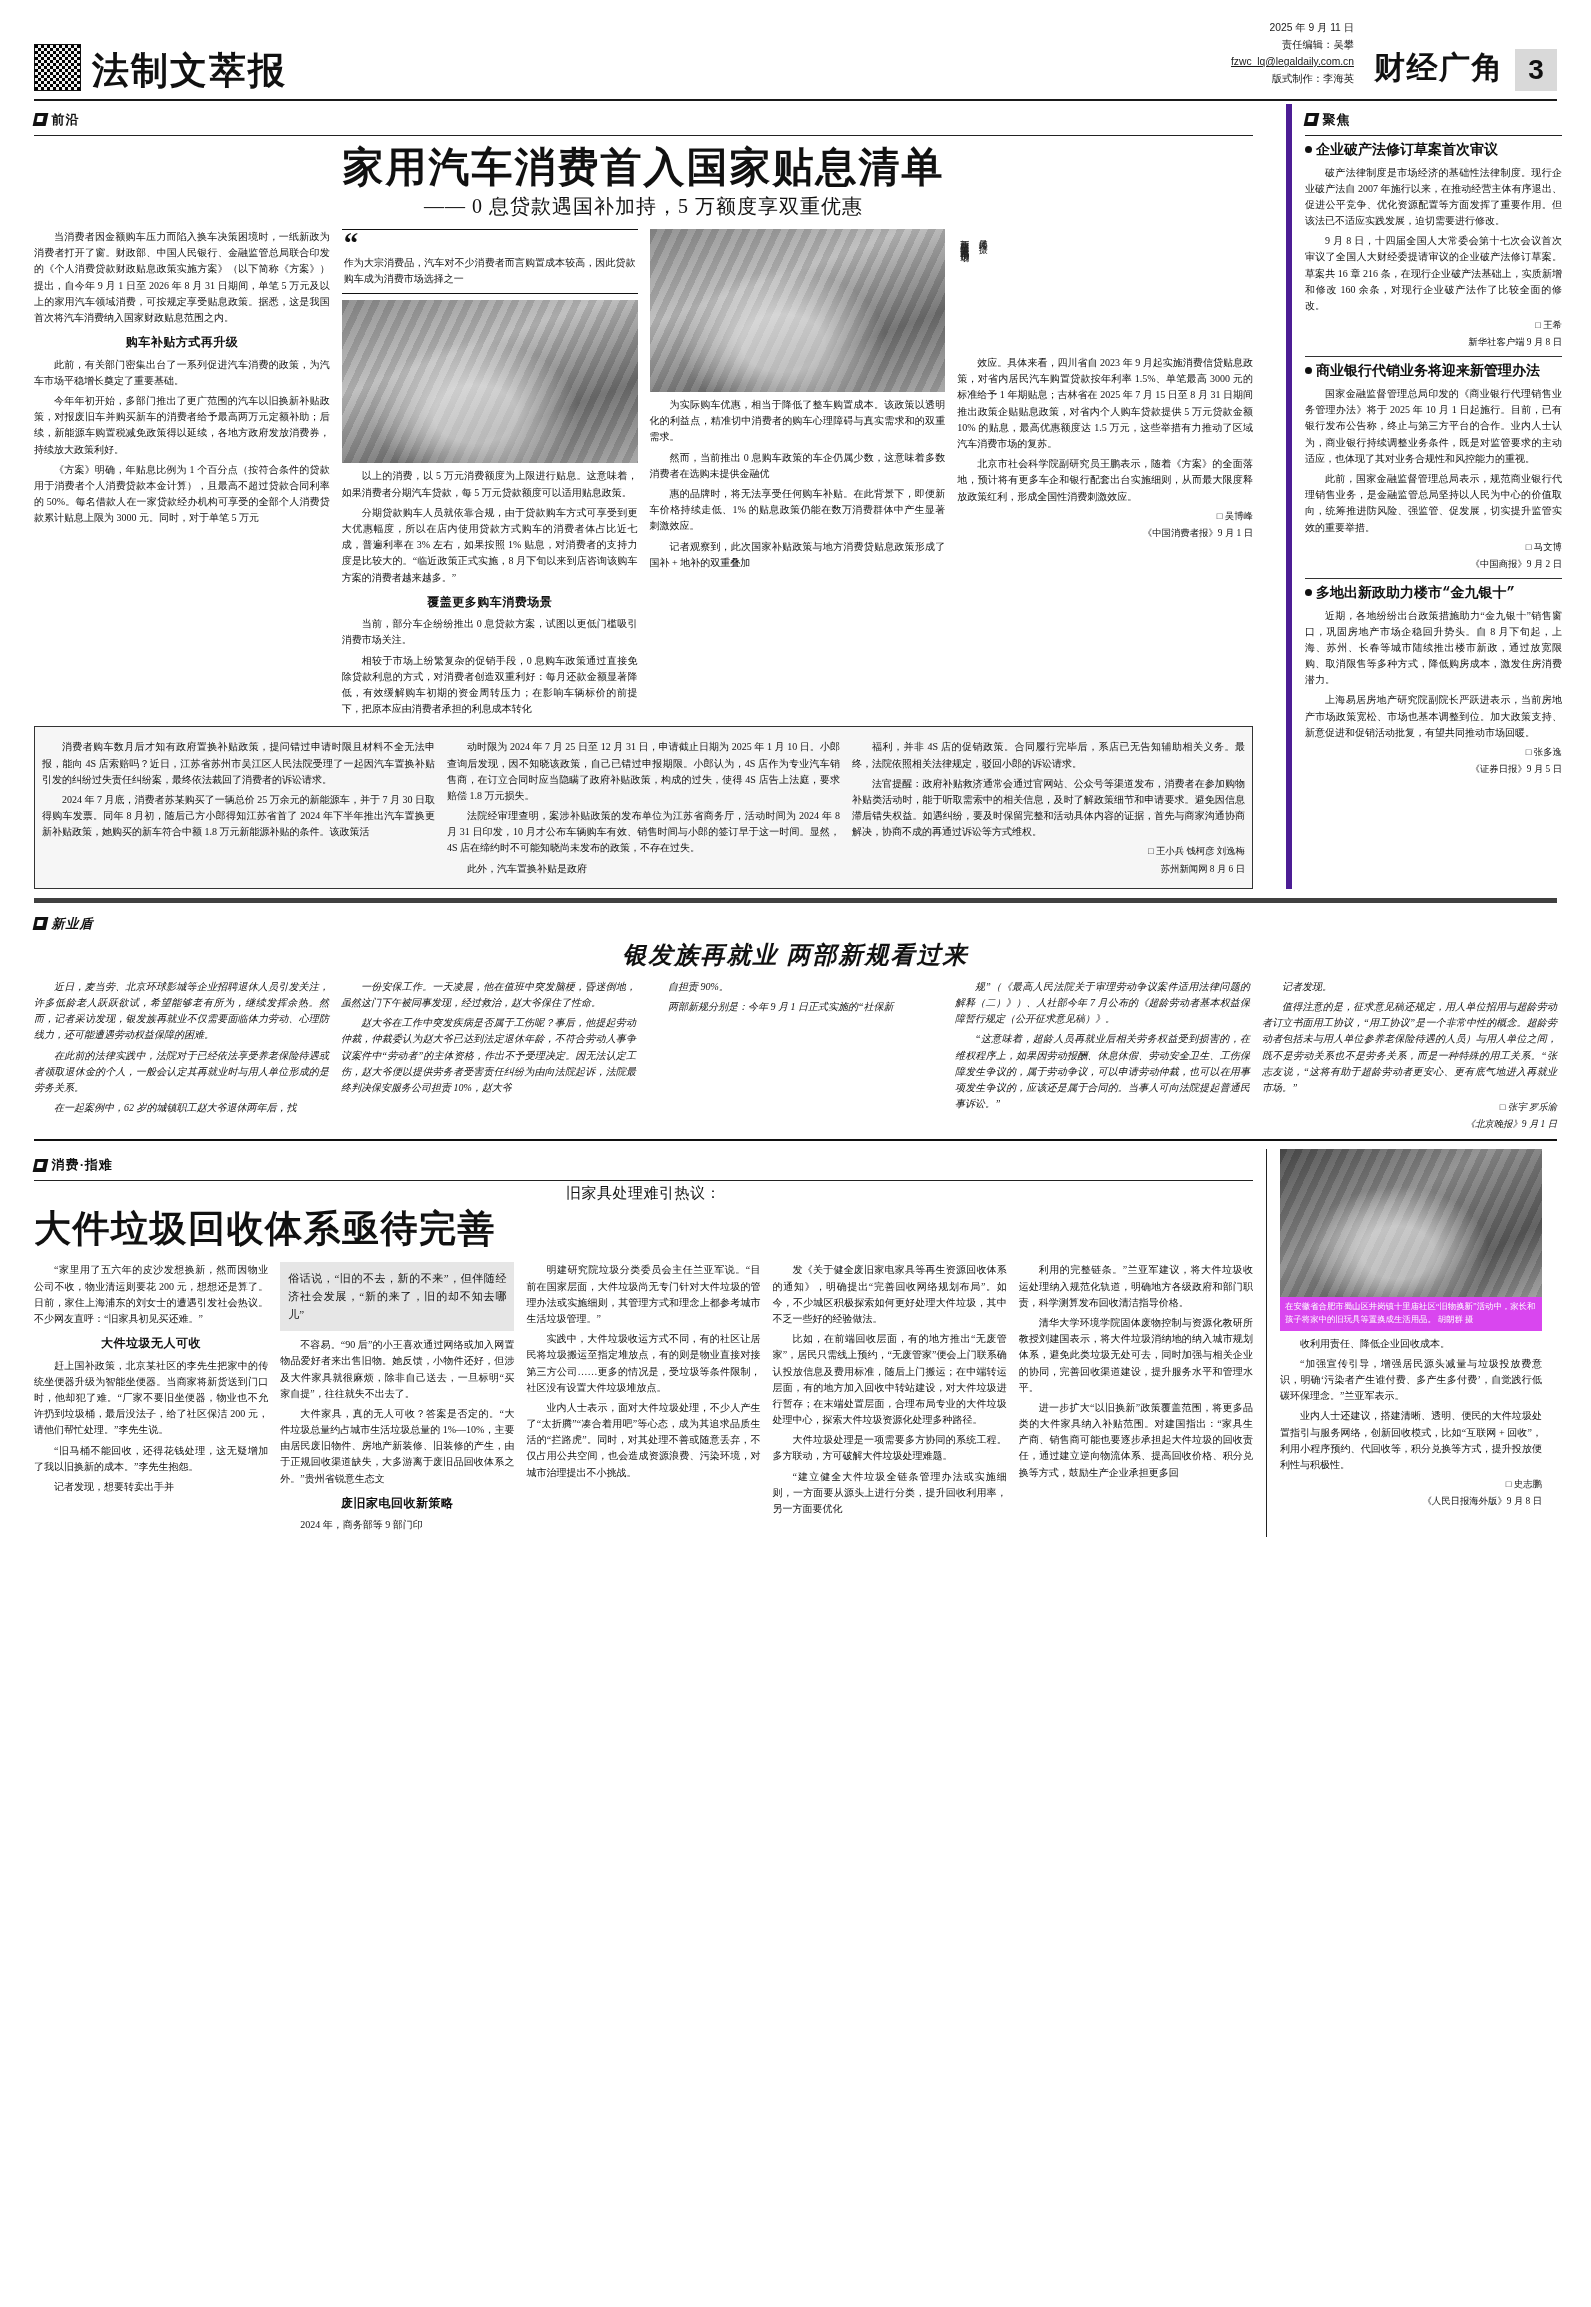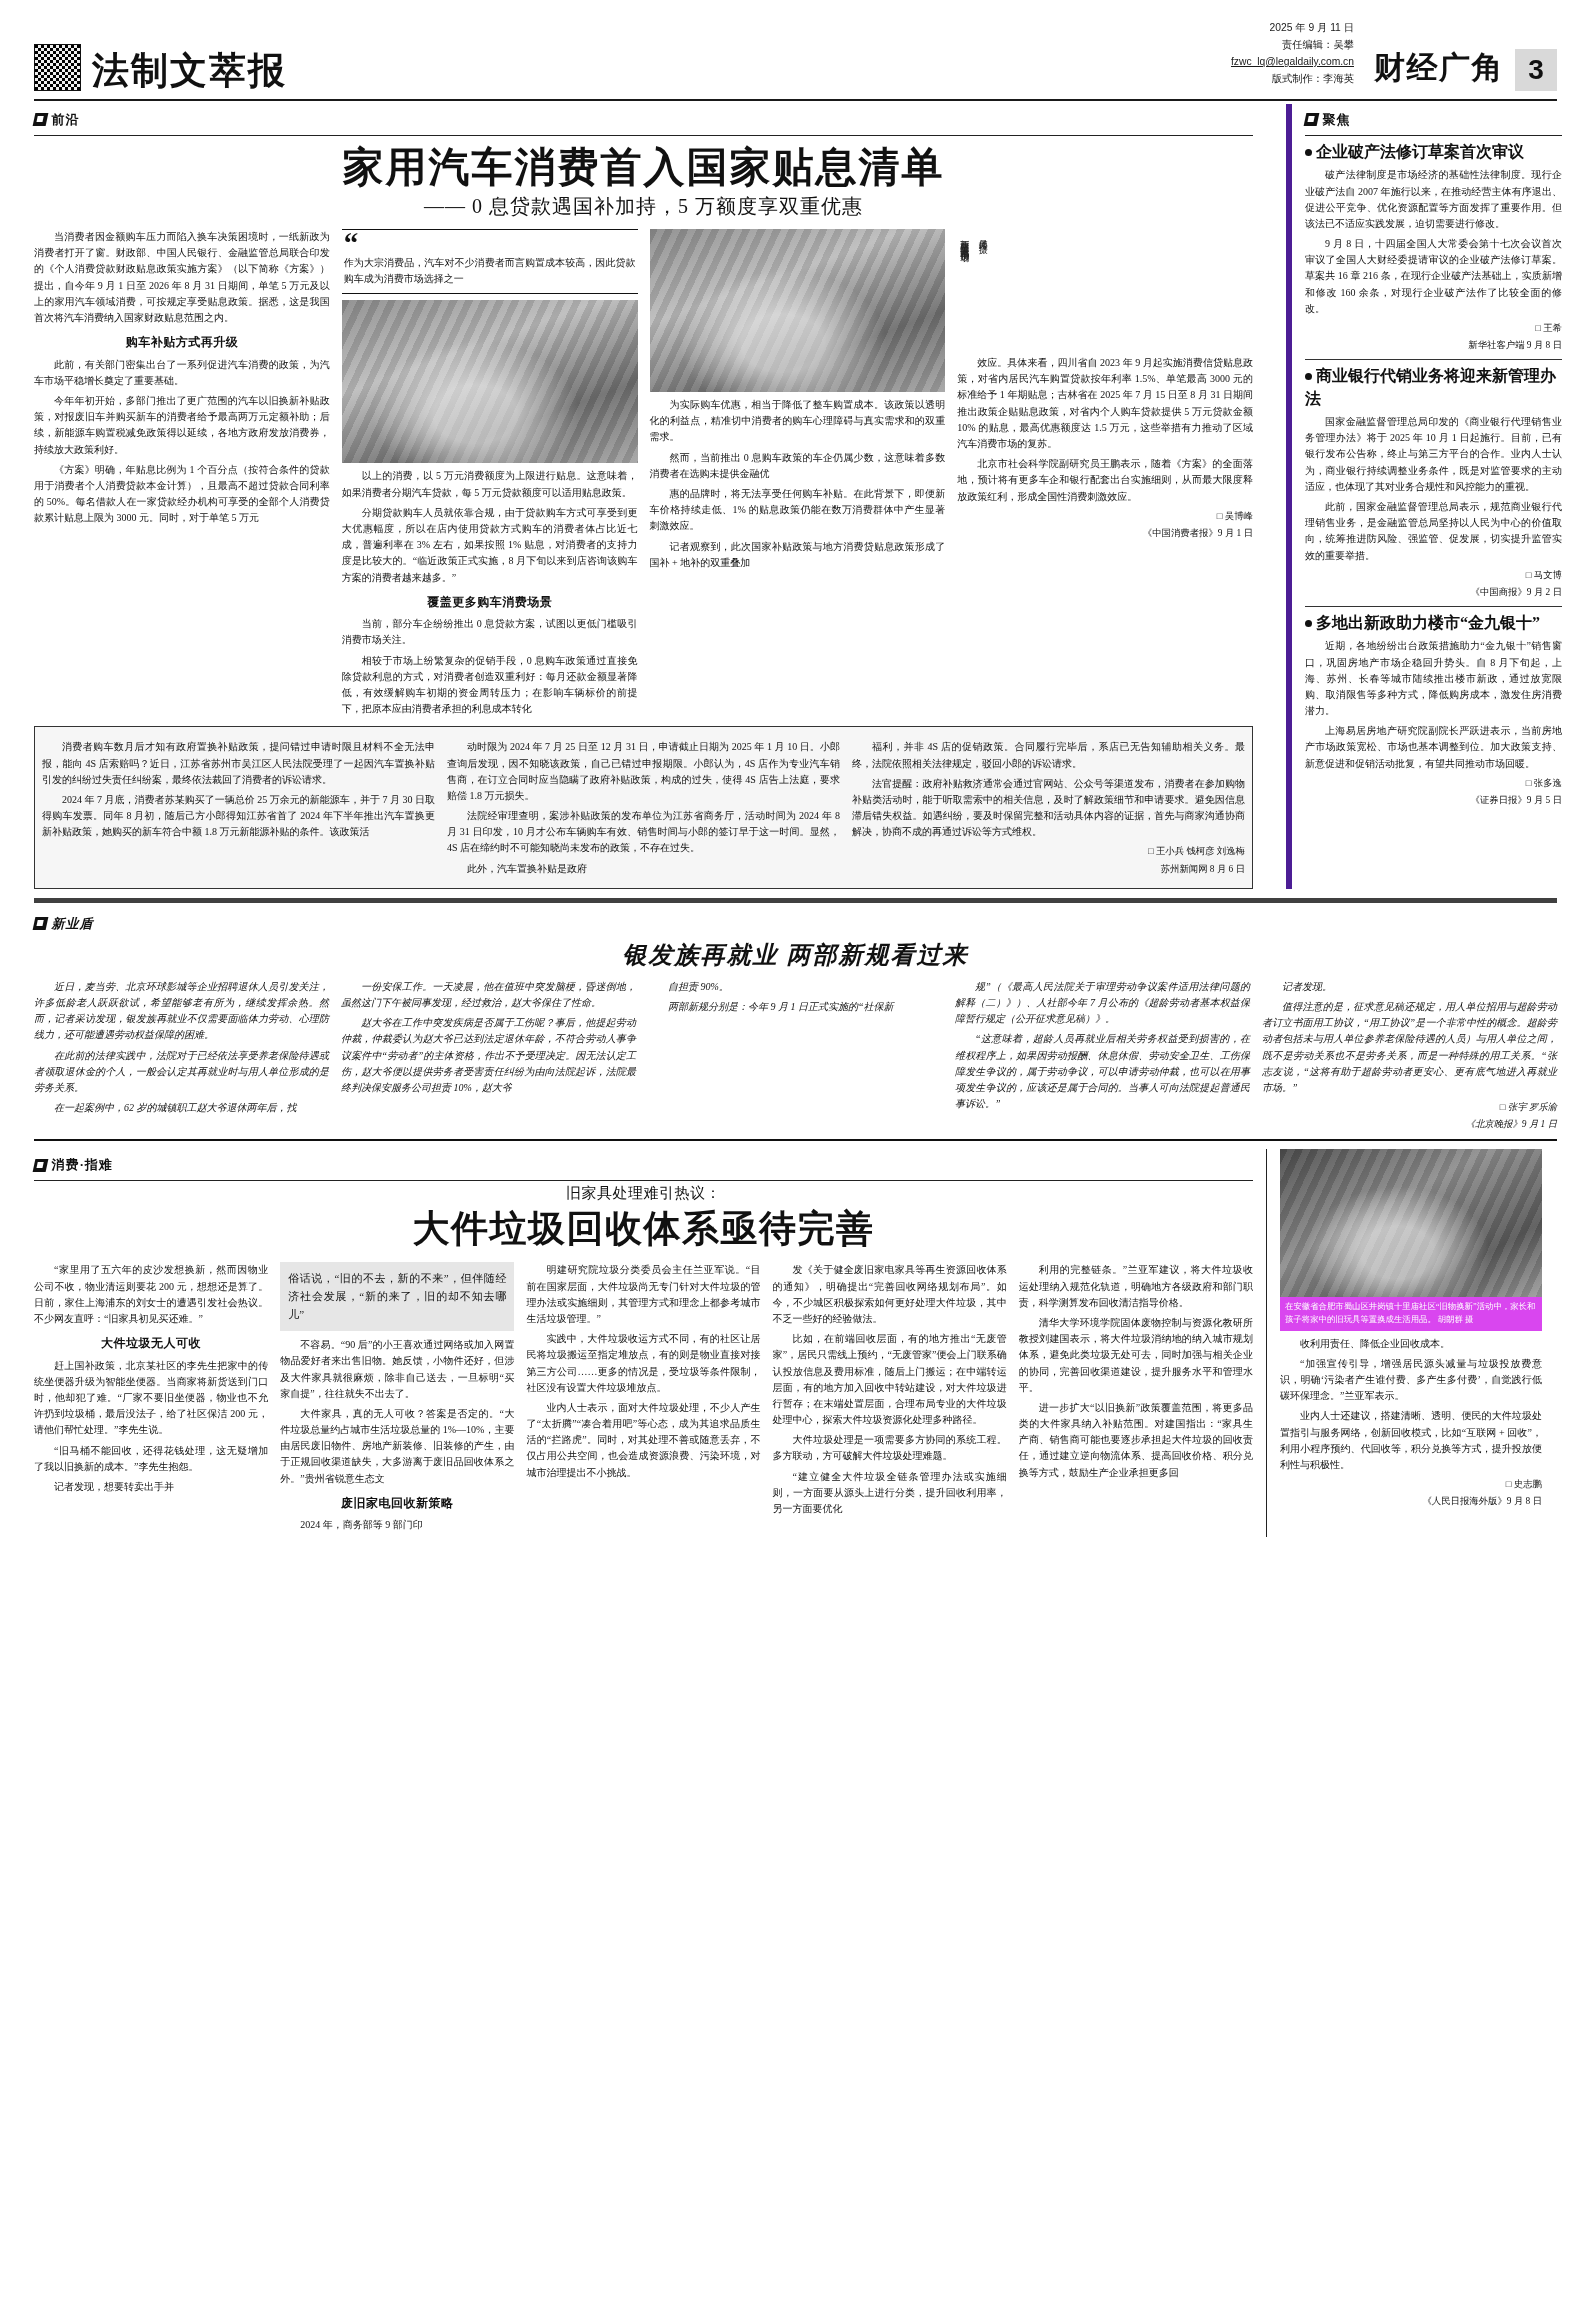--- a/index.html
+++ b/index.html
@@ -183,37 +183,38 @@
     margin-top: 9px; padding: 5px 0 8px 0; font-style: italic;
   }
   .band-title {
     font-size: 24px; font-weight: bold; text-align:center;
     letter-spacing: 2px; margin: 3px 0 8px 0;
   }
 
   
   .sec3-kicker { font-size: 15px; text-align:center; letter-spacing:0.5px; margin-top: 3px;}
   .sec3-title {
-    font-size: 37px; font-weight:bold; text-align:center; letter-spacing:1.5px;
+    font-size: 37px; font-weight:bold; letter-spacing:1.5px;
     margin: 1px 0 8px 0;
   }
   .grayquote {
     background: #e6e6e6;
     padding: 8px 8px;
     font-size: 11px; line-height:1.6; text-align: justify;
     margin-bottom: 6px;
   }
   .photo.dark { height: 148px; background: linear-gradient(150deg,#4d4d4d,#8f8f8f 40%,#5a5a5a 75%,#9e9e9e); }
   .photo-band {
     background:#d946ef; color:#fff; font-size:8.4px; line-height:1.5;
     padding:4px 5px;
   }
   .rail-head {
-    font-size: 16px; font-weight: bold; line-height:1.4;
+    font-size: 14px; font-weight: bold; line-height:1.4;
     margin: 5px 0 4px 0;
+    font-family: Liberation Mono, monospace;
   }
   .rail-head .dot { display:inline-block; width:7px;height:7px;border-radius:50%;background:#111;margin-right:4px;vertical-align:1px;}
   .rail-sep { border-top: 1px solid #333; margin: 7px 0 0 0; }
 </style>
 </head>
 <body>
 
 <div class="page">
 
   <div class="masthead">

